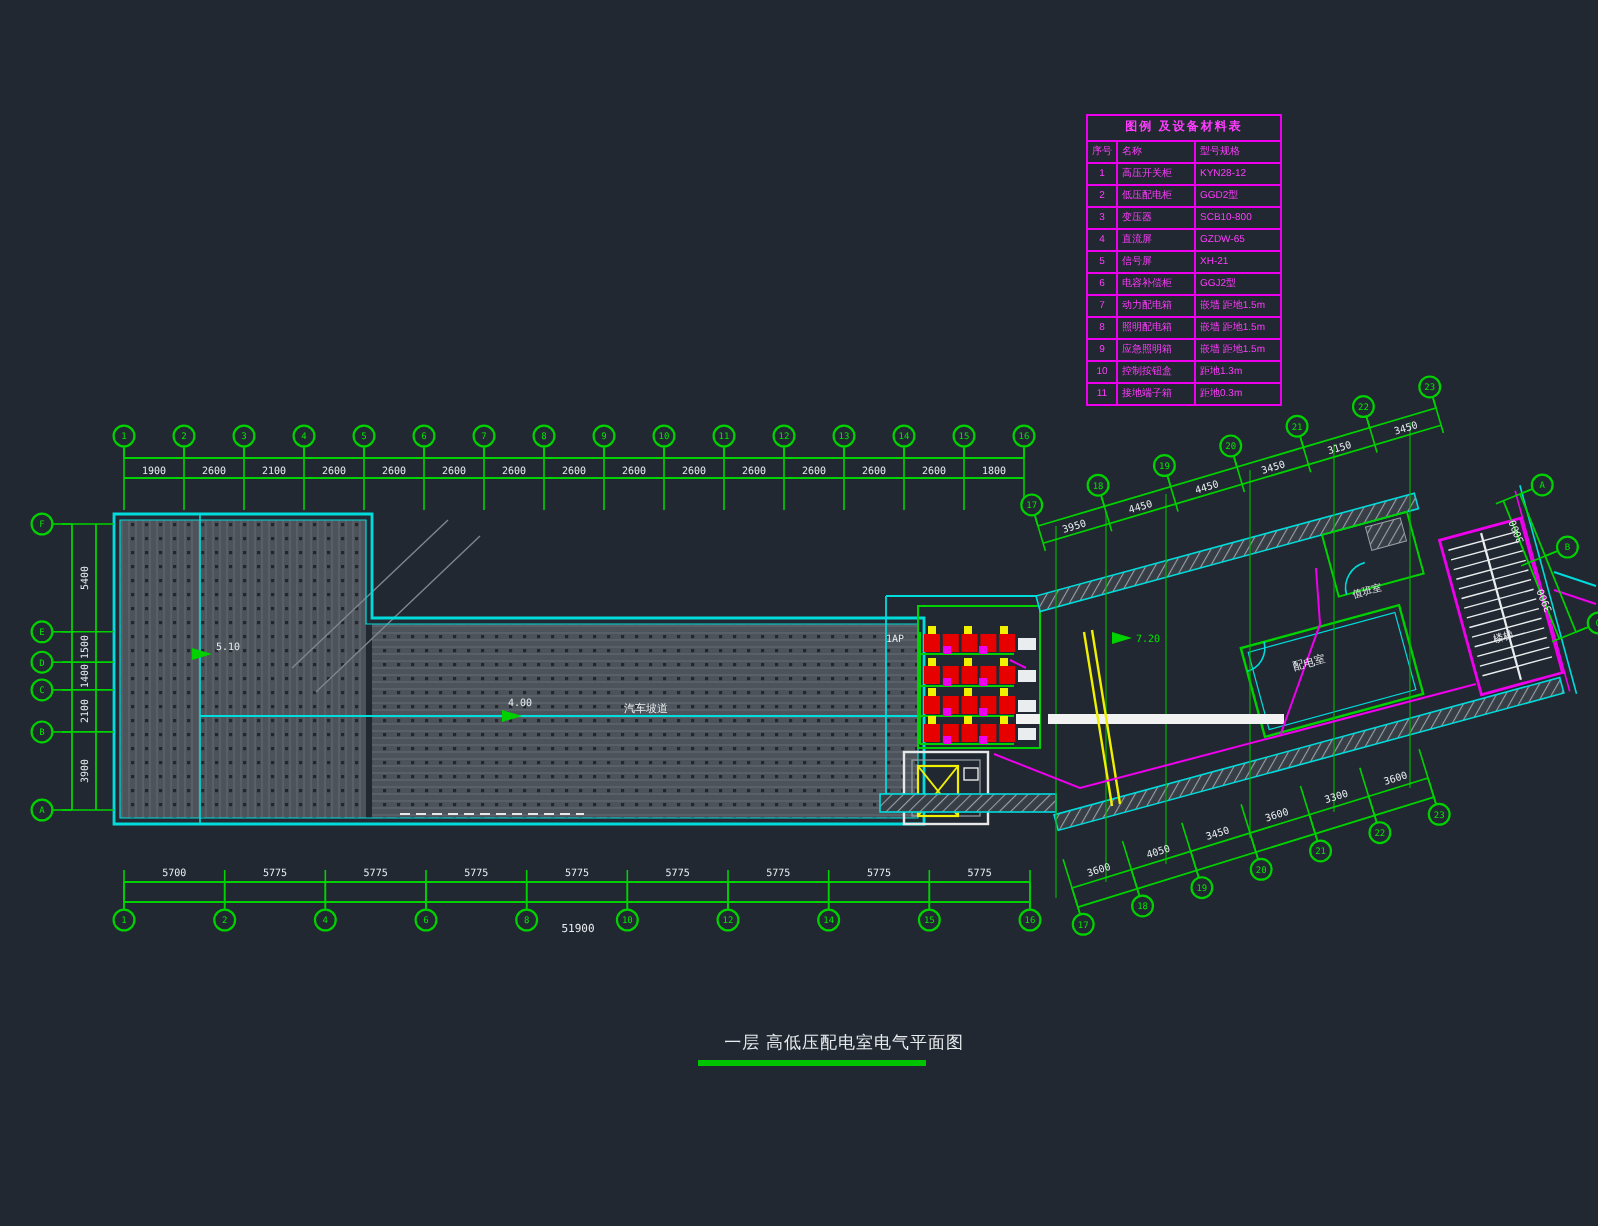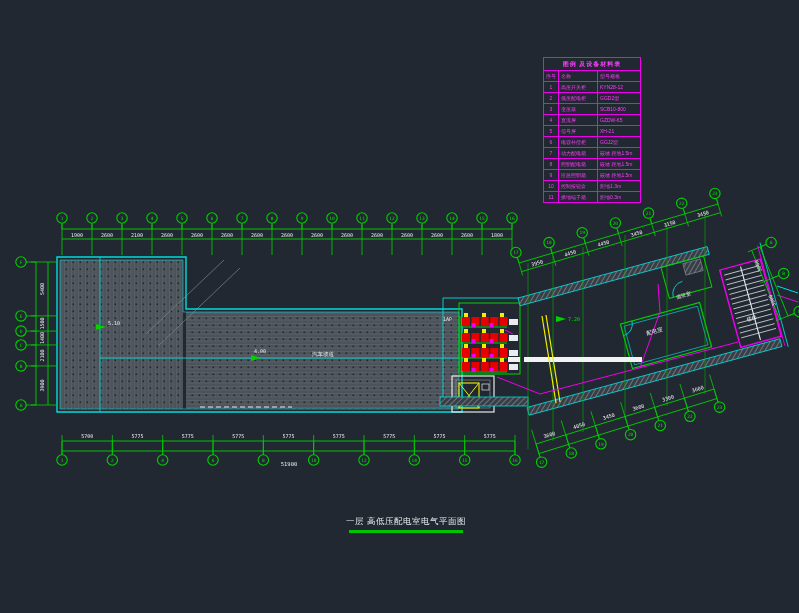--- a/index.html
+++ b/index.html
@@ -19,21 +19,21 @@
   .lg-title{height:12px;line-height:12px;border-bottom:1px solid #ee00ee;text-align:center;
             font-size:6px;font-weight:bold;letter-spacing:1px;color:#ff3cff;}
   .lg-row{display:flex;height:10px;line-height:10px;border-bottom:1px solid #ee00ee;}
   .lg-row.last{border-bottom:none;}
   .lg-c{border-right:1px solid #ee00ee;font-size:5px;white-space:nowrap;overflow:hidden;}
   .c0{width:14px;text-align:center;}
   .c1{width:36px;padding-left:2px;}
   .c2{flex:1;border-right:none;padding-left:2px;}
 
   
-  #dwg-title{position:absolute;left:330px;top:516px;width:152px;text-align:center;
+  #dwg-title{position:absolute;left:330px;top:516px;width:152px;text-align:right;
              font-size:8.5px;color:#e8ecef;letter-spacing:0.5px;}
   #dwg-underline{margin:2px auto 0;width:114px;height:3px;background:#00c400;}
 </style>
 </head>
 <body>
 
 <div id="stage">
 
 <svg id="plan" width="799" height="613" viewBox="0 0 799 613">
   <defs>

